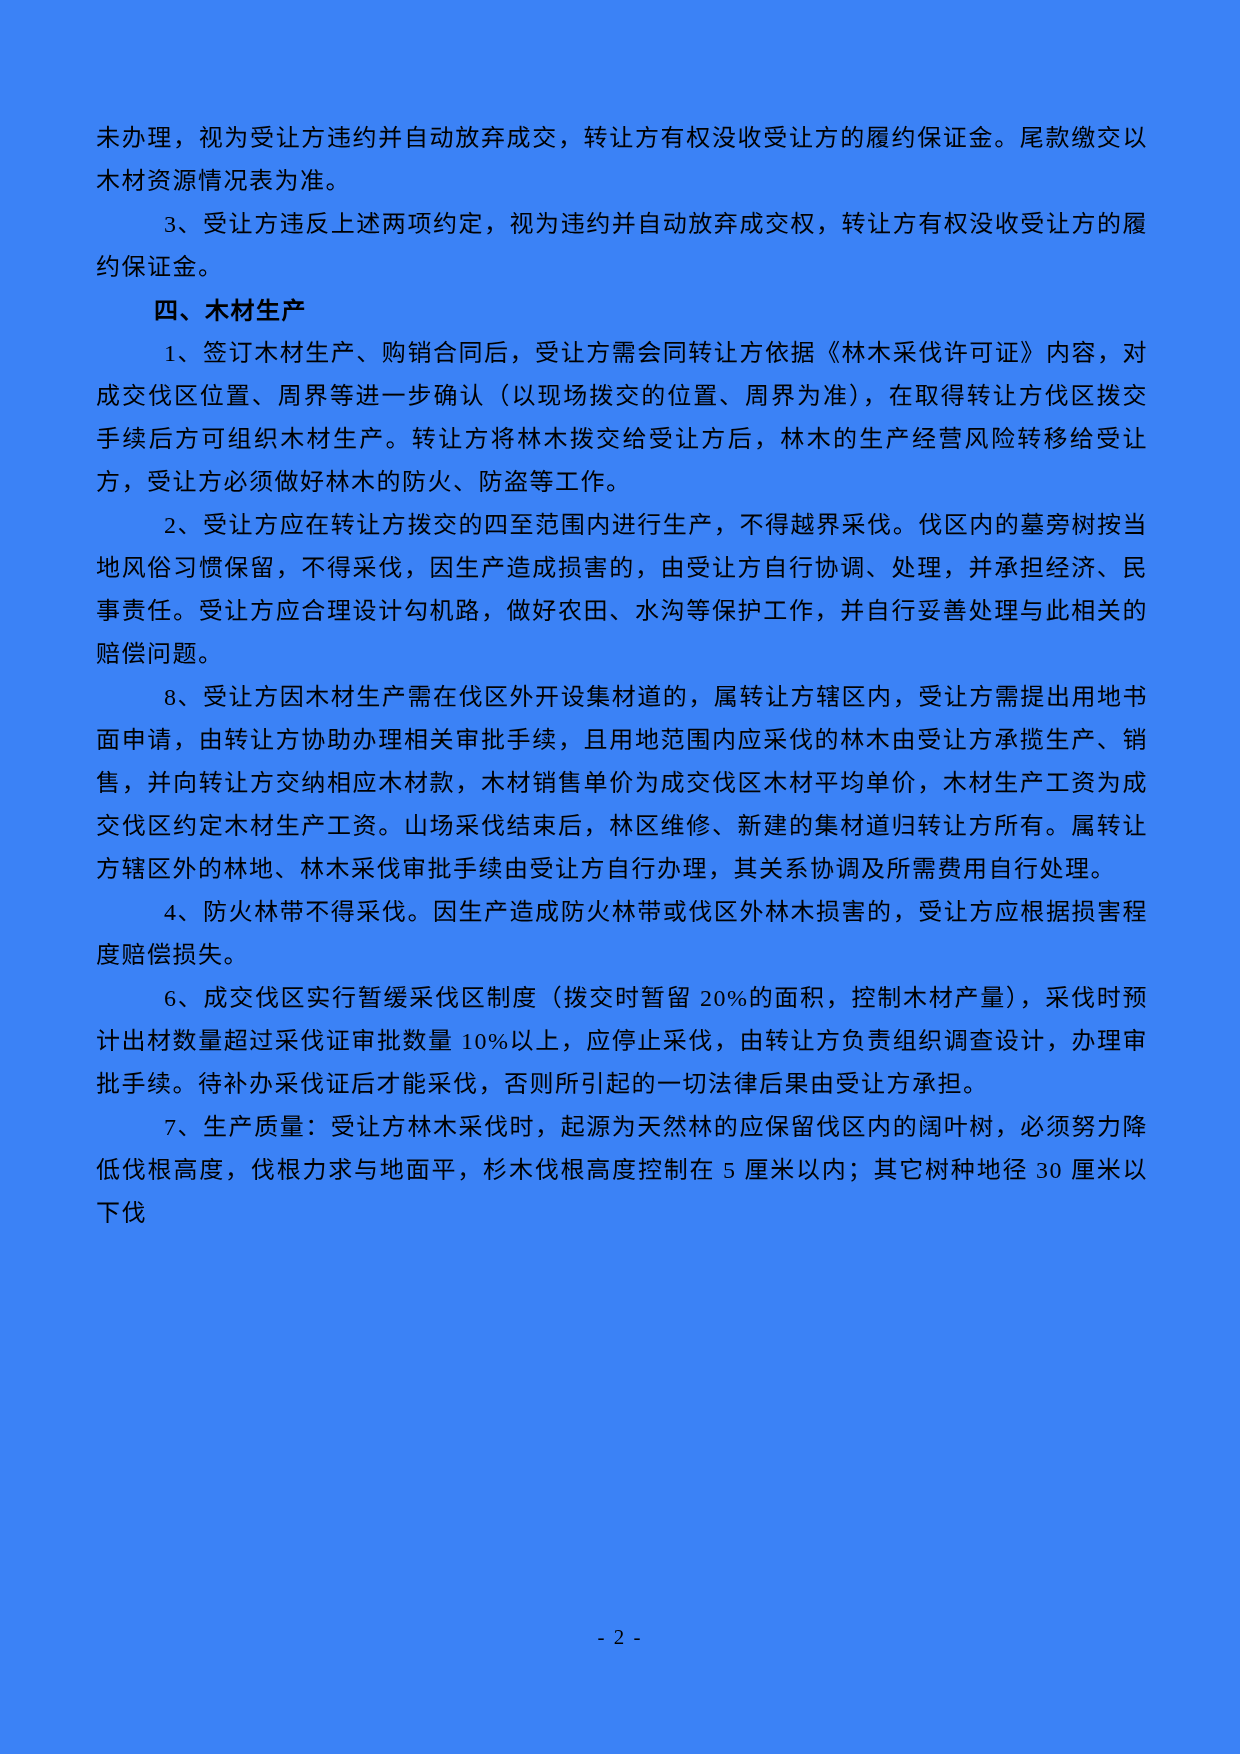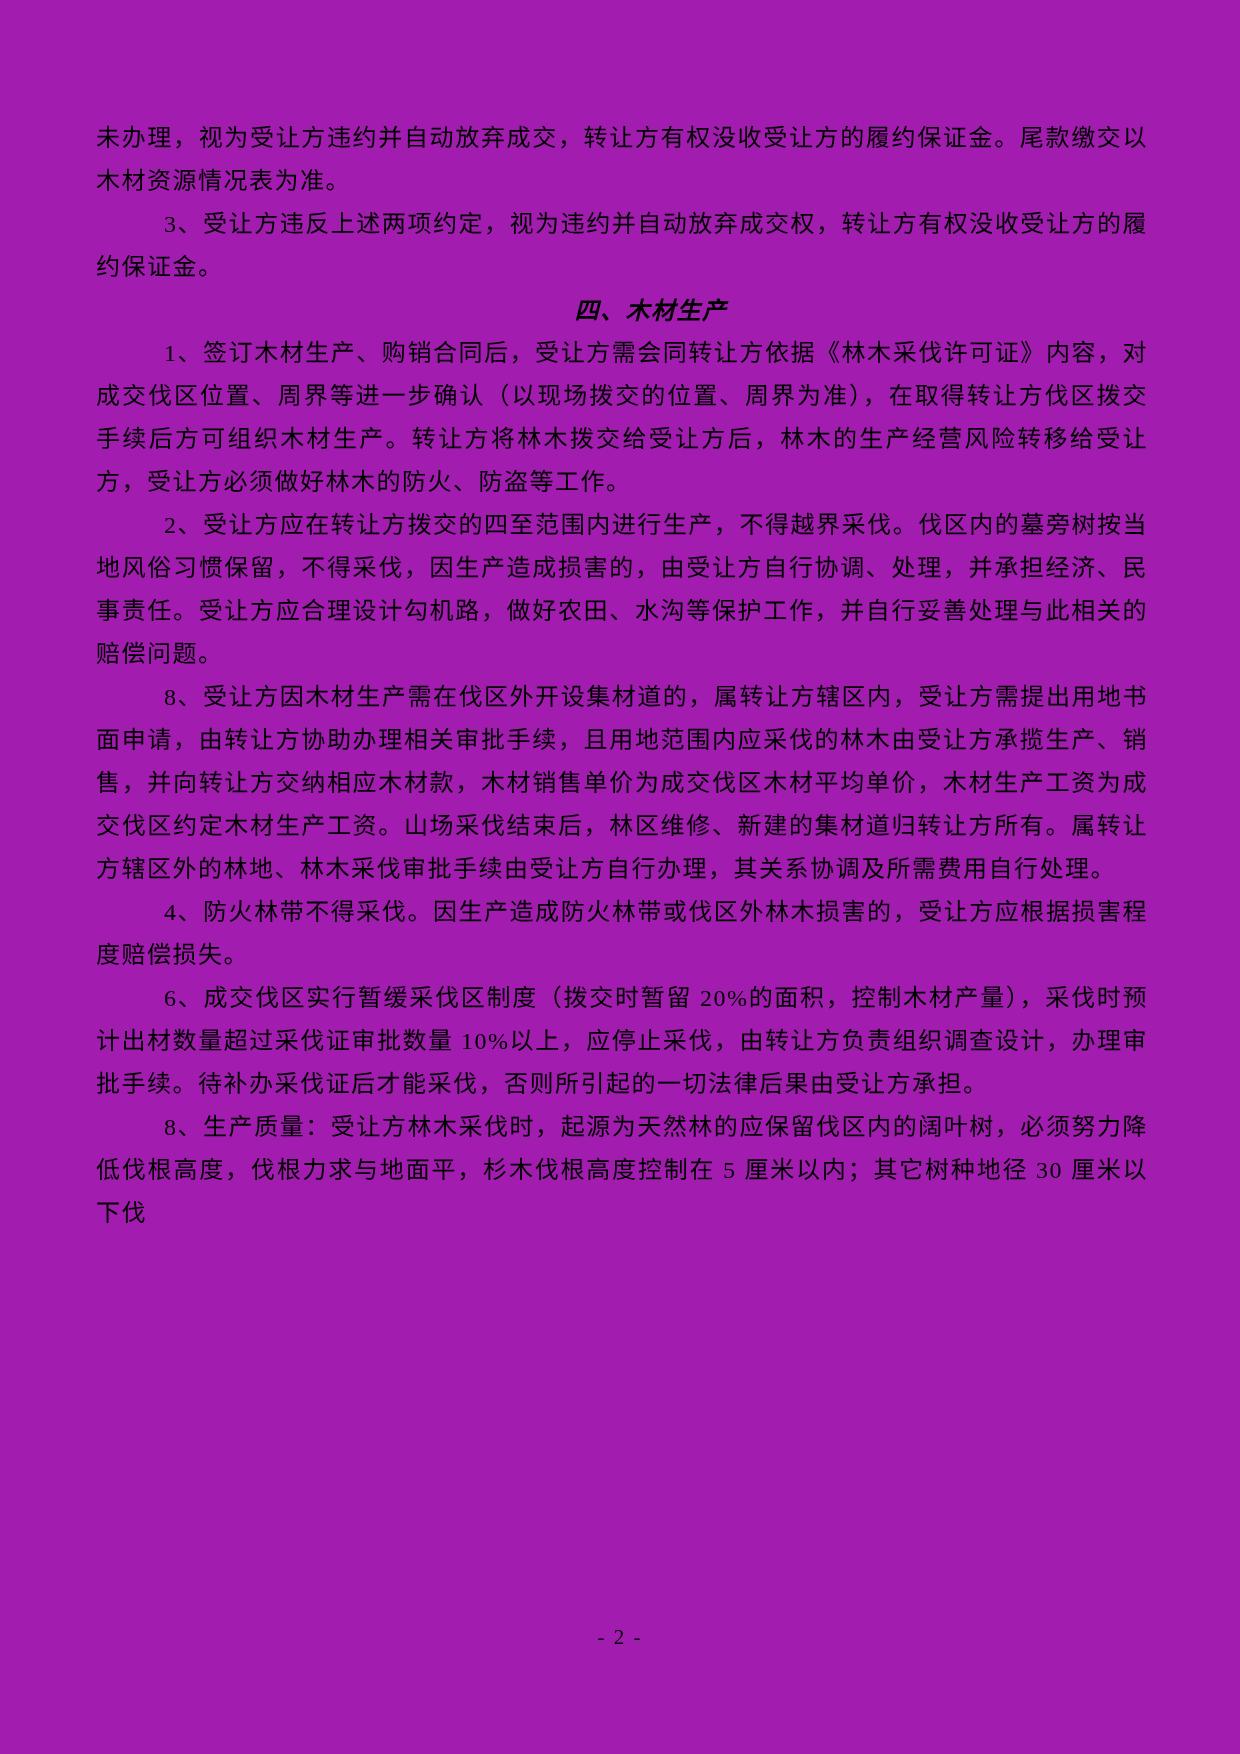--- a/index.html
+++ b/index.html
@@ -4,21 +4,21 @@
 <style>
   html, body {
     margin: 0;
     padding: 0;
     background: #ffffff;
   }
   .page {
     position: relative;
     width: 1240px;
     height: 1754px;
-    background: #a21caf;
+    background: #3b82f6;
     overflow: hidden;
     font-family: "Liberation Serif", "DejaVu Serif", serif;
     color: #000000;
   }
   .doc-body {
     position: absolute;
     top: 117px;
     left: 96px;
     width: 1052px;
     font-size: 24px;
@@ -38,22 +38,21 @@
   .para-sub2  { text-indent: 62px; }  
   .doc-body h2.section-heading {
     margin: 0;
     padding: 0;
     text-indent: 58px;
     font-family: "Liberation Sans", "DejaVu Sans", sans-serif;
     font-weight: 700;
     font-size: 24px;
     line-height: 43px;
     letter-spacing: 1.5px;
-    text-align: center;
-    font-style: italic;
+    text-align: left;
   }
   .page-footer {
     position: absolute;
     top: 1622px;
     left: 0;
     width: 1240px;
     text-align: center;
     font-size: 21px;
     line-height: 30px;
     letter-spacing: 2px;
@@ -67,20 +66,20 @@
 
   <div class="doc-body">
     <p class="para-cont">未办理，视为受让方违约并自动放弃成交，转让方有权没收受让方的履约保证金。尾款缴交以木材资源情况表为准。</p>
     <p class="para-num">3、受让方违反上述两项约定，视为违约并自动放弃成交权，转让方有权没收受让方的履约保证金。</p>
     <h2 class="section-heading">四、木材生产</h2>
     <p class="para-num">1、签订木材生产、购销合同后，受让方需会同转让方依据《林木采伐许可证》内容，对成交伐区位置、周界等进一步确认（以现场拨交的位置、周界为准），在取得转让方伐区拨交手续后方可组织木材生产。转让方将林木拨交给受让方后，林木的生产经营风险转移给受让方，受让方必须做好林木的防火、防盗等工作。</p>
     <p class="para-num">2、受让方应在转让方拨交的四至范围内进行生产，不得越界采伐。伐区内的墓旁树按当地风俗习惯保留，不得采伐，因生产造成损害的，由受让方自行协调、处理，并承担经济、民事责任。受让方应合理设计勾机路，做好农田、水沟等保护工作，并自行妥善处理与此相关的赔偿问题。</p>
     <p class="para-num">8、受让方因木材生产需在伐区外开设集材道的，属转让方辖区内，受让方需提出用地书面申请，由转让方协助办理相关审批手续，且用地范围内应采伐的林木由受让方承揽生产、销售，并向转让方交纳相应木材款，木材销售单价为成交伐区木材平均单价，木材生产工资为成交伐区约定木材生产工资。山场采伐结束后，林区维修、新建的集材道归转让方所有。属转让方辖区外的林地、林木采伐审批手续由受让方自行办理，其关系协调及所需费用自行处理。</p>
     <p class="para-num">4、防火林带不得采伐。因生产造成防火林带或伐区外林木损害的，受让方应根据损害程度赔偿损失。</p>
     <p class="para-num">6、成交伐区实行暂缓采伐区制度（拨交时暂留 20%的面积，控制木材产量），采伐时预计出材数量超过采伐证审批数量 10%以上，应停止采伐，由转让方负责组织调查设计，办理审批手续。待补办采伐证后才能采伐，否则所引起的一切法律后果由受让方承担。</p>
-    <p class="para-num">8、生产质量：受让方林木采伐时，起源为天然林的应保留伐区内的阔叶树，必须努力降低伐根高度，伐根力求与地面平，杉木伐根高度控制在 5 厘米以内；其它树种地径 30 厘米以下伐</p>
+    <p class="para-num">7、生产质量：受让方林木采伐时，起源为天然林的应保留伐区内的阔叶树，必须努力降低伐根高度，伐根力求与地面平，杉木伐根高度控制在 5 厘米以内；其它树种地径 30 厘米以下伐</p>
   </div>
 
   <div class="page-footer">
     <span>- 2 -</span>
   </div>
 
 </div>
 
 </body></html>

